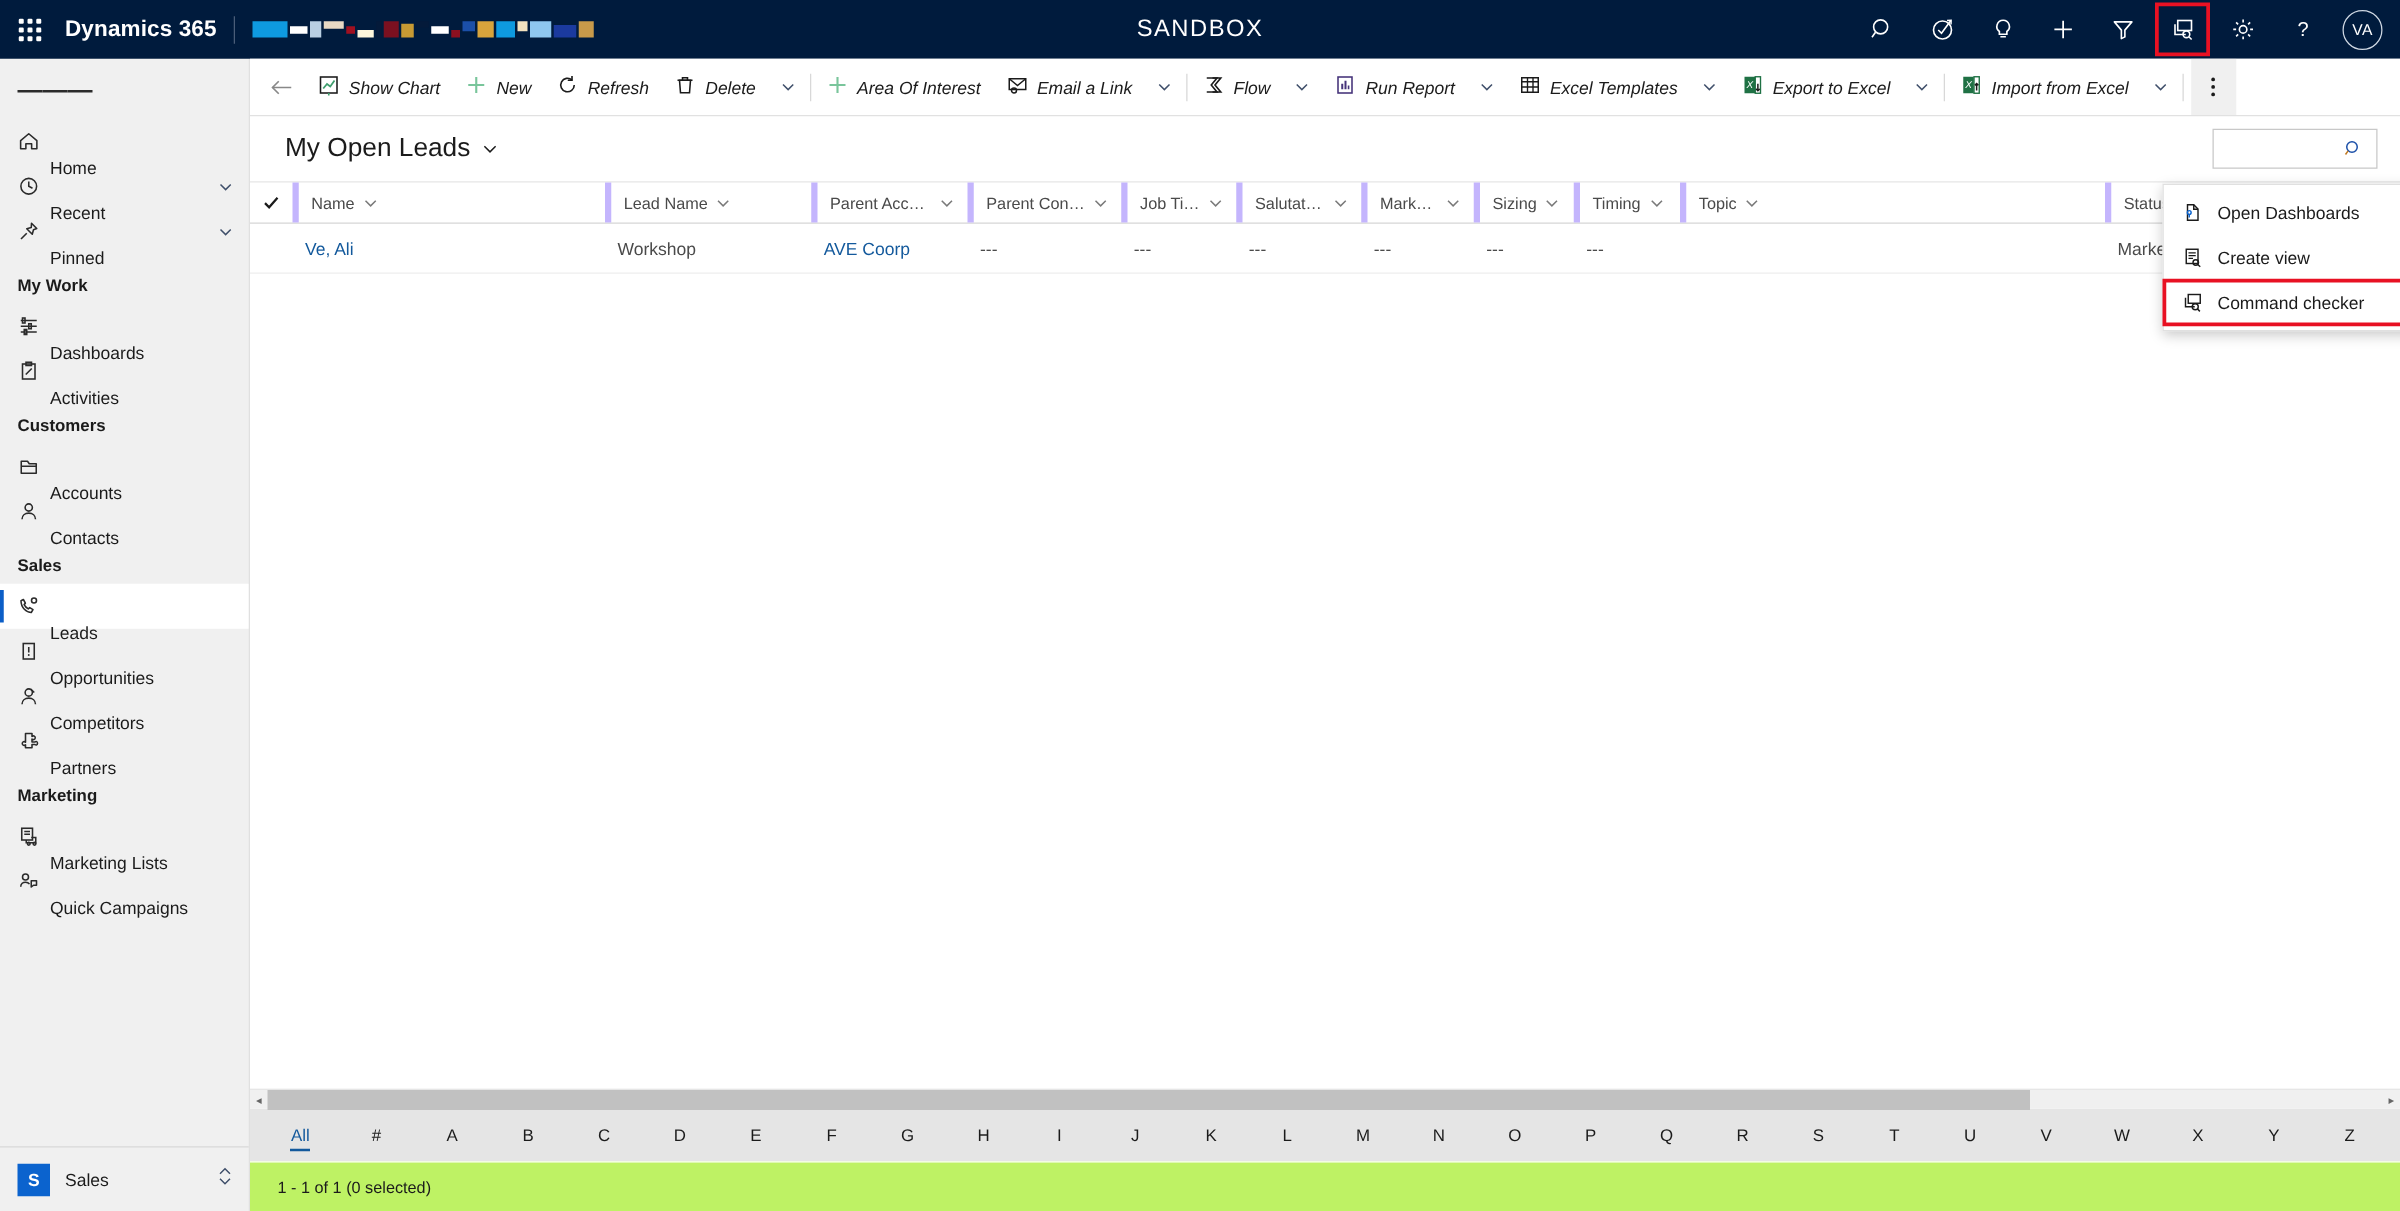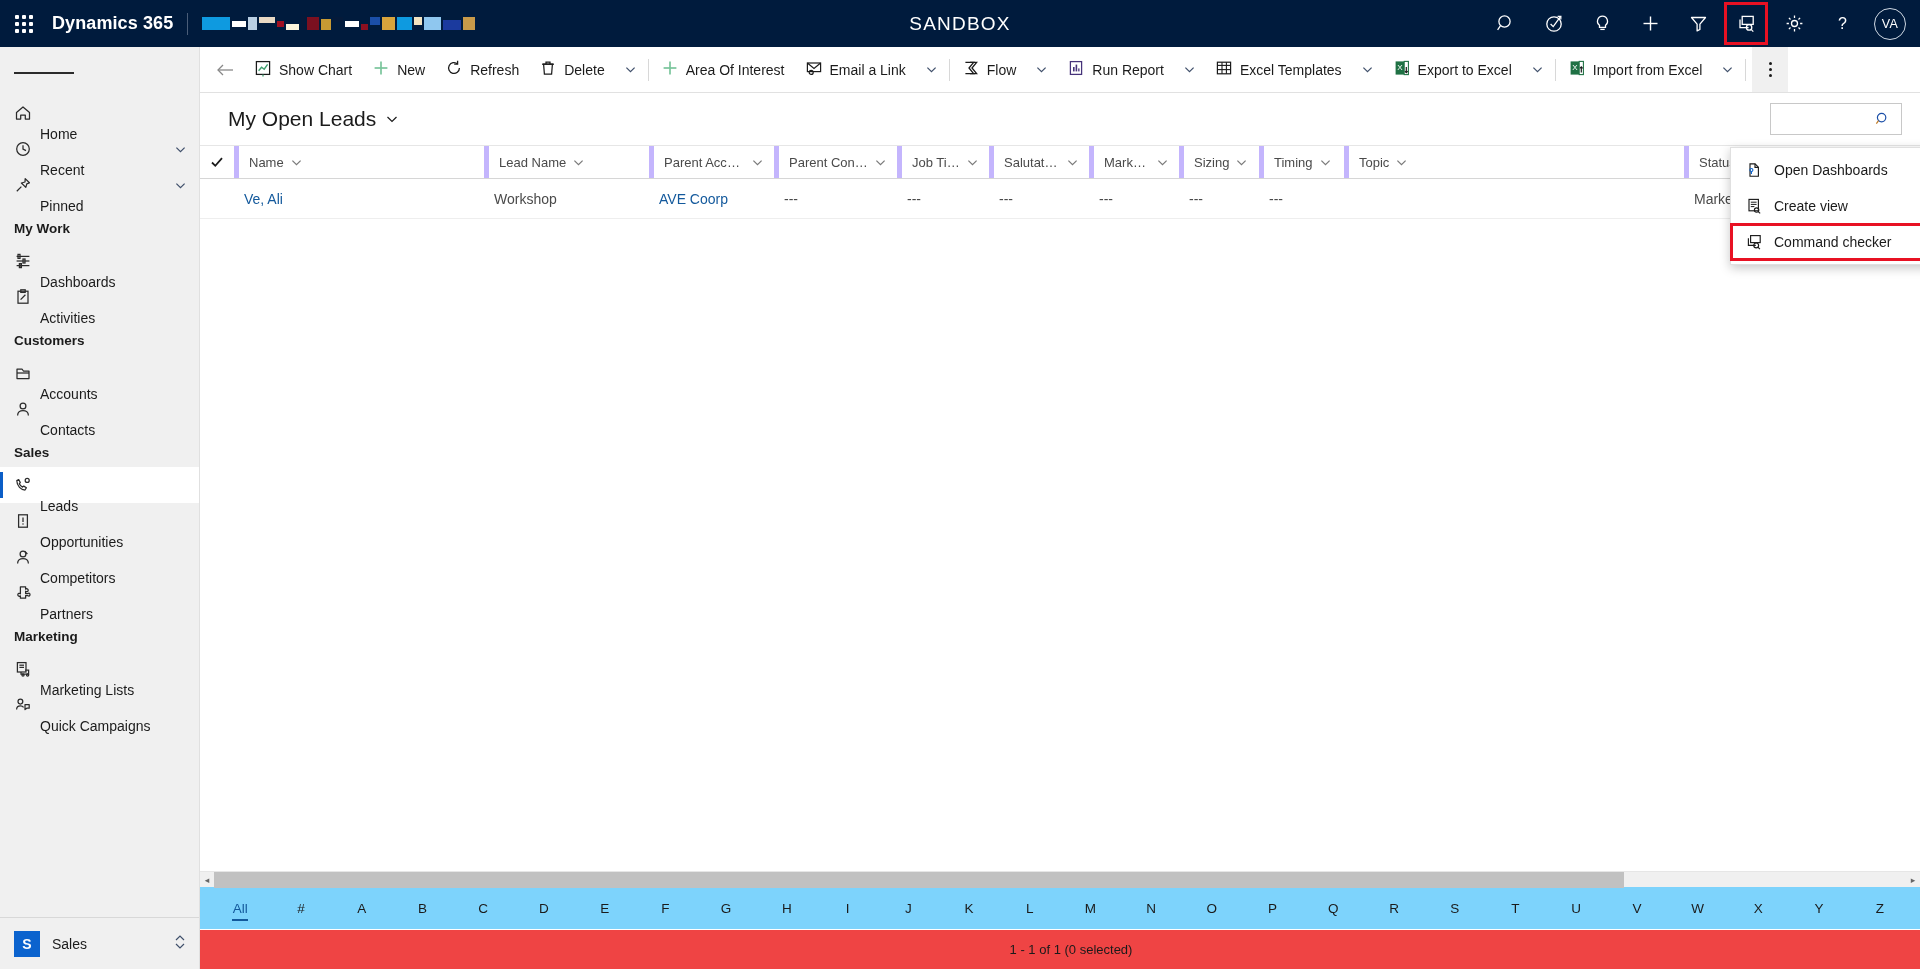--- a/index.html
+++ b/index.html
@@ -79,21 +79,21 @@
   .main { flex: 1 1 auto; min-width: 0; display: flex; flex-direction: column; background: #fff; position: relative; }
 
   
   .cmdbar {
     height: 46px; flex: 0 0 46px; display: flex; align-items: center;
     border-bottom: 1px solid #e1e1e1; padding-left: 6px; overflow: hidden; white-space: nowrap;
   }
   .cmd-back { width: 38px; height: 46px; display: flex; align-items: center; justify-content: center; cursor: pointer; color: #888; }
   .cmd-btn {
     display: flex; align-items: center; height: 46px; padding: 0 10px; cursor: pointer;
-    font-size: 14px; color: #1b1b1b; gap: 7px;
+    font-size: 14px; color: #1b1b1b; gap: 7px; font-style: italic;
   }
   .cmd-chev { display: flex; align-items: center; height: 46px; padding: 0 9px; cursor: pointer; color: #40506b; }
   .cmd-sep { width: 1px; height: 22px; background: #d8d8d8; margin: 0 2px; }
   .cmd-overflow {
     width: 36px; height: 46px; display: flex; align-items: center; justify-content: center;
     cursor: pointer; background: #f0f0f0; margin-left: 4px;
   }
   .cmd-overflow i { width: 3px; height: 3px; background: #1b1b1b; border-radius: 50%; display: block; margin: 1.5px 0; }
   .dots-wrap { display: flex; flex-direction: column; align-items: center; }
 
@@ -137,37 +137,37 @@
   .hscroll {
     height: 16px; flex: 0 0 16px; background: #f0f0f0; display: flex; align-items: center;
     border-top: 1px solid #e6e6e6; position: relative;
   }
   .hs-arrow { width: 14px; display: flex; align-items: center; justify-content: center; color: #666; font-size: 9px; cursor: pointer; }
   .hs-track { flex: 1 1 auto; height: 16px; position: relative; }
   .hs-thumb { position: absolute; left: 0; top: 0; height: 16px; background: #c1c1c1; cursor: pointer; }
 
   
   .alphabar {
-    height: 42px; flex: 0 0 42px; background: #7dd3fc; display: flex; align-items: center;
+    height: 42px; flex: 0 0 42px; background: #e5e5e5; display: flex; align-items: center;
     padding: 0 10px; font-size: 13.5px; color: #1b1b1b;
   }
   .alpha-item {
     flex: 1 1 0; text-align: center; cursor: pointer; position: relative;
     height: 42px; display: flex; align-items: center; justify-content: center;
   }
   .alpha-item.active { color: #13599c; }
   .alpha-item.active::after {
     content: ""; position: absolute; bottom: 8px; left: 50%; transform: translateX(-50%);
     width: 16px; height: 2px; background: #13599c;
   }
 
   
   .statusbar {
     height: 40px; flex: 0 0 40px; display: flex; align-items: center; padding-left: 22px;
-    font-size: 13px; color: #1b1b1b; background: #ef4444; border-top: 1px solid #fff; justify-content: center;
+    font-size: 13px; color: #1b1b1b; background: #bef264; border-top: 1px solid #fff;
   }
 
   
   .menu {
     position: absolute; top: 100px; left: 1530px; width: 272px;
     background: #fff; border: 1px solid #e0e0e0;
     box-shadow: 0 3px 10px rgba(0,0,0,.22); z-index: 50; padding: 4px 0;
   }
   .menu-item {
     height: 36px; display: flex; align-items: center; padding: 0 14px; gap: 11px;

